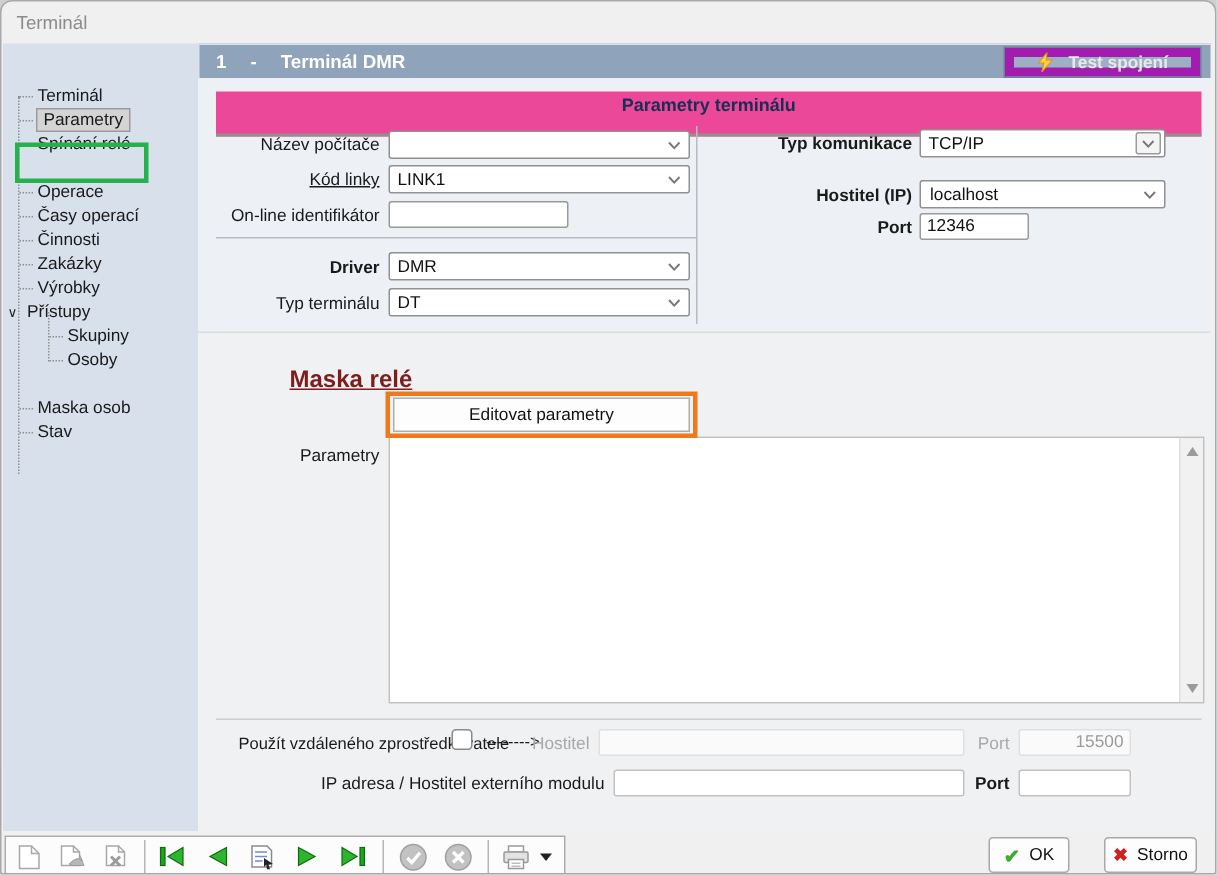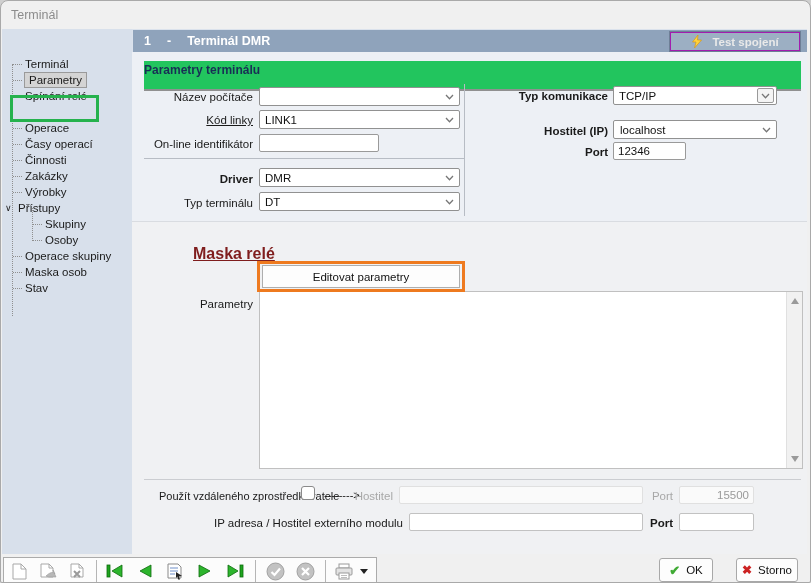--- a/index.html
+++ b/index.html
@@ -23,26 +23,26 @@
   .tree-item.selected .lbl { background:#d4d4d4; outline:1px solid #9a9a9a; padding:1px 4px; }
   .tree-item .chev { font-size:9px; color:#222; margin:0 3px 0 3px; width:10px; }
   #green-annotation { left:9px; top:94px; width:89px; height:27px; border:3px solid #25b24d; z-index:6; pointer-events:none; }
   
   #main { left:131px; top:28px; width:675px; height:525px; background:#edf0f5; }
   #lower-panel { left:0px; top:192px; width:675px; height:333px; background:#f0f1f3; border-top:1px solid #d9dce1; }
   
   #header-bar { left:0; top:0; width:675px; height:23px; background:#8fa3bb; border-top:1px solid #dbe2ec; border-left:1px solid #dbe2ec;
     display:flex; align-items:center; color:#ffffff; font-weight:bold; font-size:12.5px; padding-left:11px; }
   #header-bar .num { margin-right:16px; } #header-bar .dash { margin-right:16px; font-weight:bold; }
-  #test-btn { position:absolute; right:7px; top:2px; width:130px; height:19px; background:#9cafc3; border:1px solid #a21caf;
+  #test-btn { position:absolute; right:7px; top:2px; width:130px; height:19px; background:#9cafc3; border:6px solid #a21caf;
     outline:1px solid #6e7f96; display:flex; align-items:center; justify-content:center; gap:9px; color:#e9e9e9;
     font-weight:bold; font-size:11.5px; cursor:pointer; }
   
-  #section-strip { left:12px; top:32px; width:657px; height:30px; background:#22c55e; border-bottom:2px solid #909090;
-    text-align:left; font-weight:bold; font-size:12px; color:#182f55; line-height:19px; }
+  #section-strip { left:12px; top:32px; width:657px; height:30px; background:#ec4899; border-bottom:2px solid #909090;
+    text-align:center; font-weight:bold; font-size:12px; color:#182f55; line-height:19px; }
   
   .flabel { position:absolute; font-size:11.5px; color:#1a1a1a; text-align:right; height:14px; line-height:14px; white-space:nowrap; }
   .flabel.b { font-weight:bold; }
   .flabel.gray { color:#a8a8a8; }
   .combo { position:absolute; height:19px; background:#fff; border:1px solid #919191; border-radius:2px;
     display:flex; align-items:center; justify-content:space-between; padding:0 5px; font-size:11.5px; color:#111; cursor:pointer; }
   .chevron { width:9px; height:6px; }
   .arrowbox { width:17px; height:15px; border:1px solid #9a9a9a; border-radius:2px; background:#f4f4f4;
     display:flex; align-items:center; justify-content:center; margin-right:-3px; }
   input.txt { position:absolute; height:18px; background:#fff; border:1px solid #9a9a9a; border-radius:2px;
@@ -125,24 +125,20 @@
         <span class="lbl">Přístupy</span>
       </div>
     <div class="tree-item child" style="top:187px">
         <span class="stub"></span>
         <span class="lbl">Skupiny</span>
       </div>
     <div class="tree-item child" style="top:203px">
         <span class="stub"></span>
         <span class="lbl">Osoby</span>
       </div>
-    <div class="tree-item" style="top:219px">
-        <span class="stub"></span>
-        <span class="lbl">Operace skupiny</span>
-      </div>
     <div class="tree-item" style="top:235px">
         <span class="stub"></span>
         <span class="lbl">Maska osob</span>
       </div>
     <div class="tree-item" style="top:251px">
         <span class="stub"></span>
         <span class="lbl">Stav</span>
       </div>
   </div>
   <div id="green-annotation" class="abs"></div>

